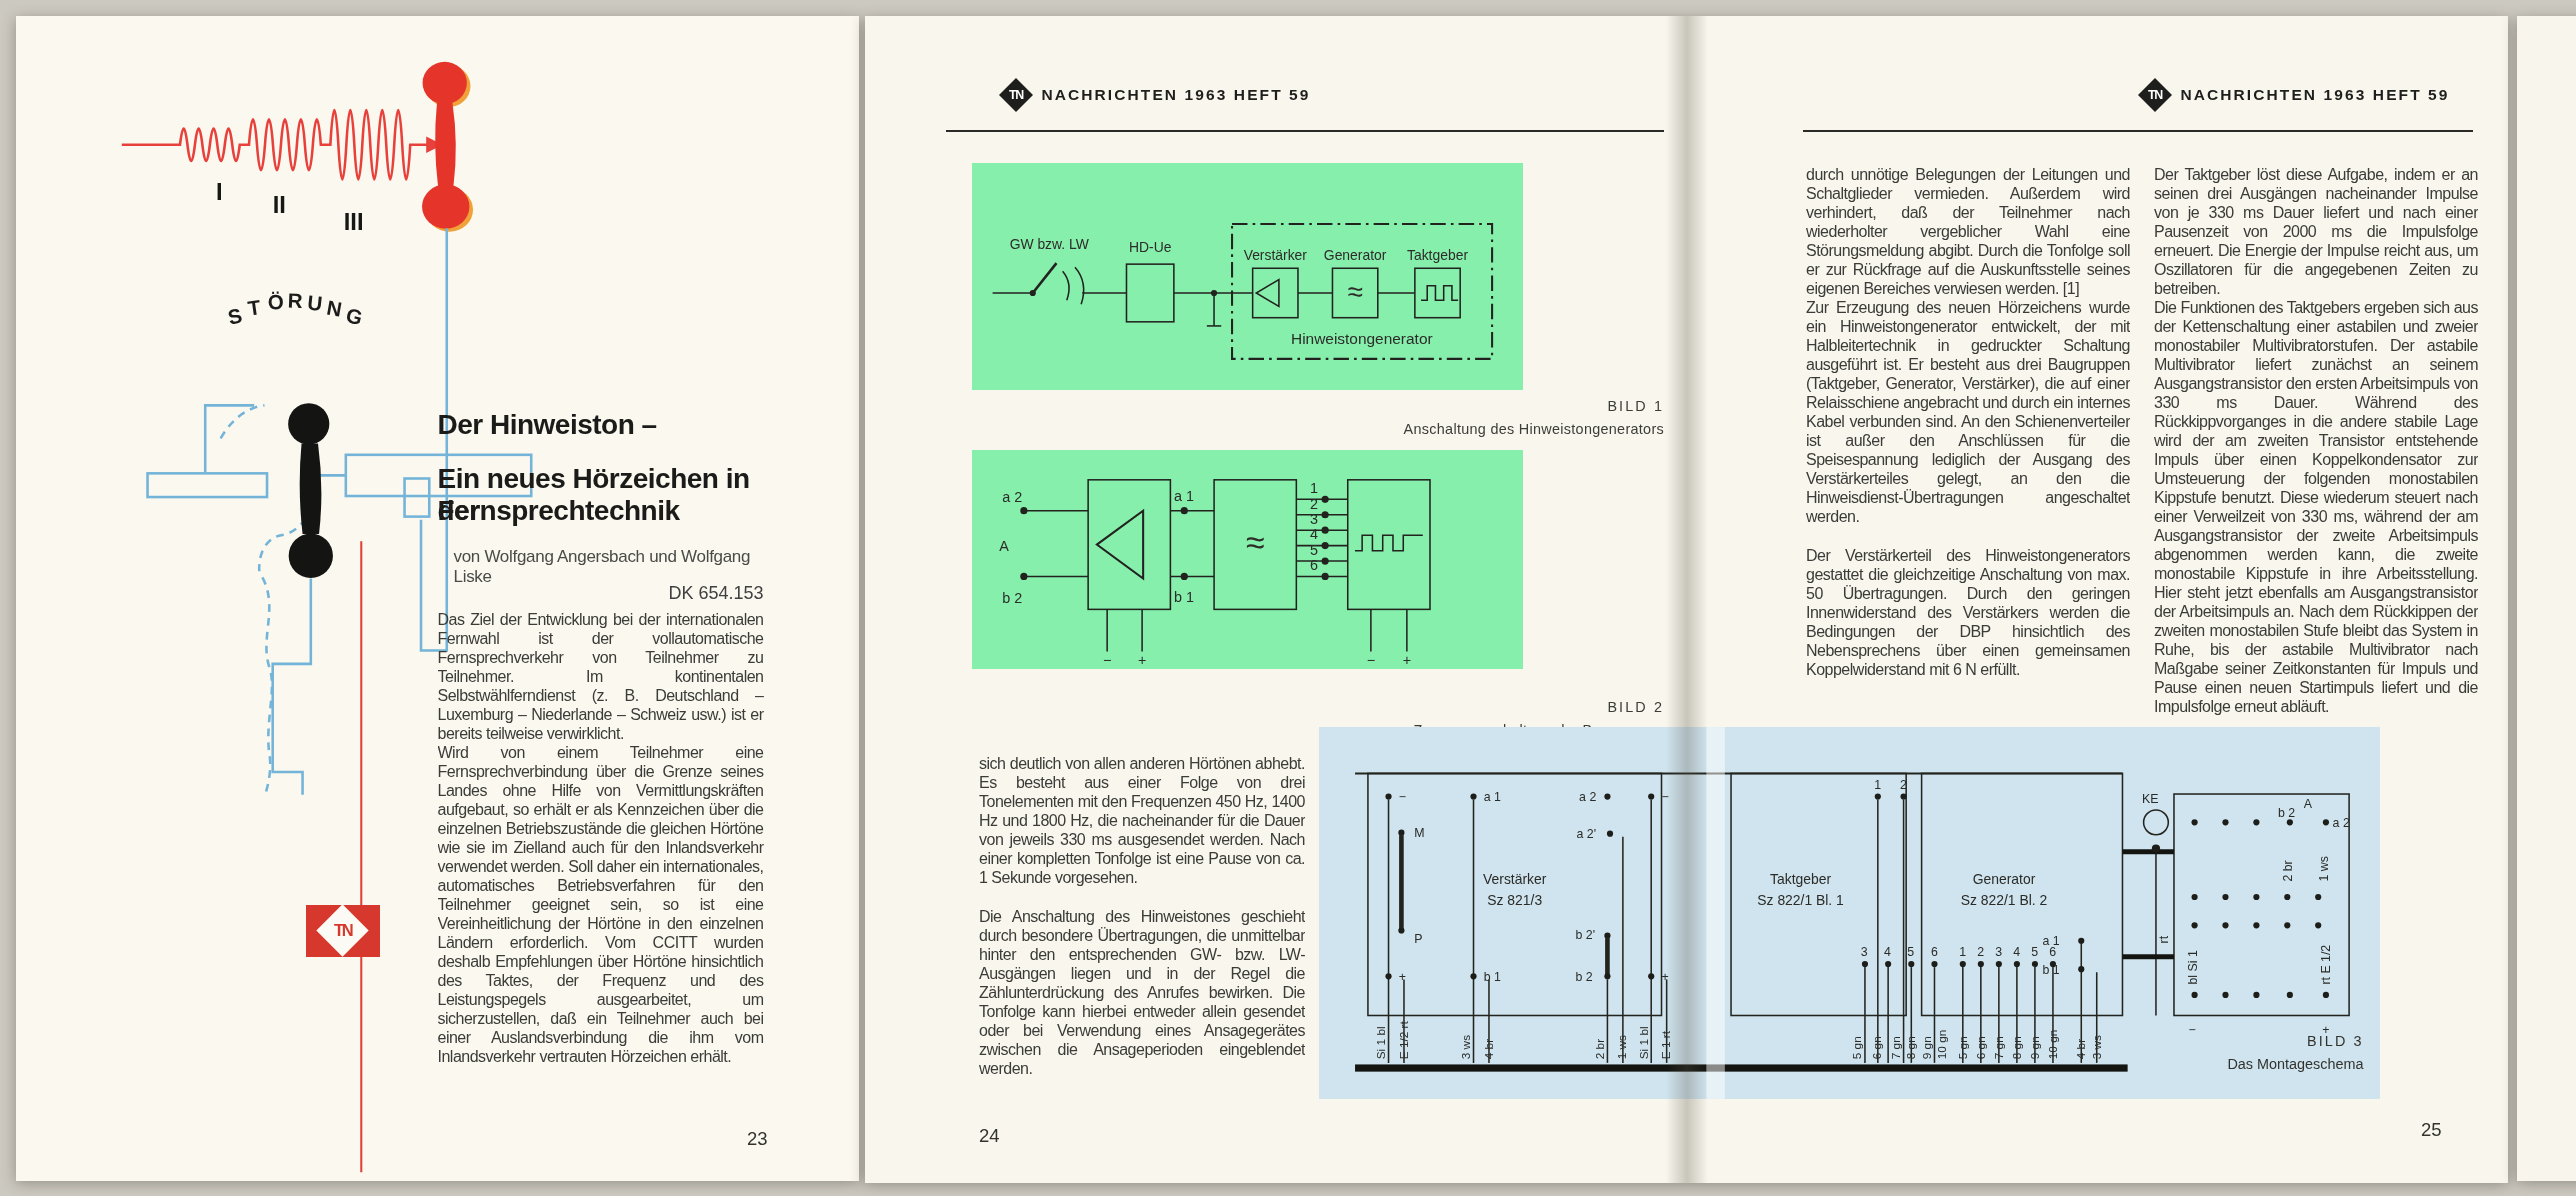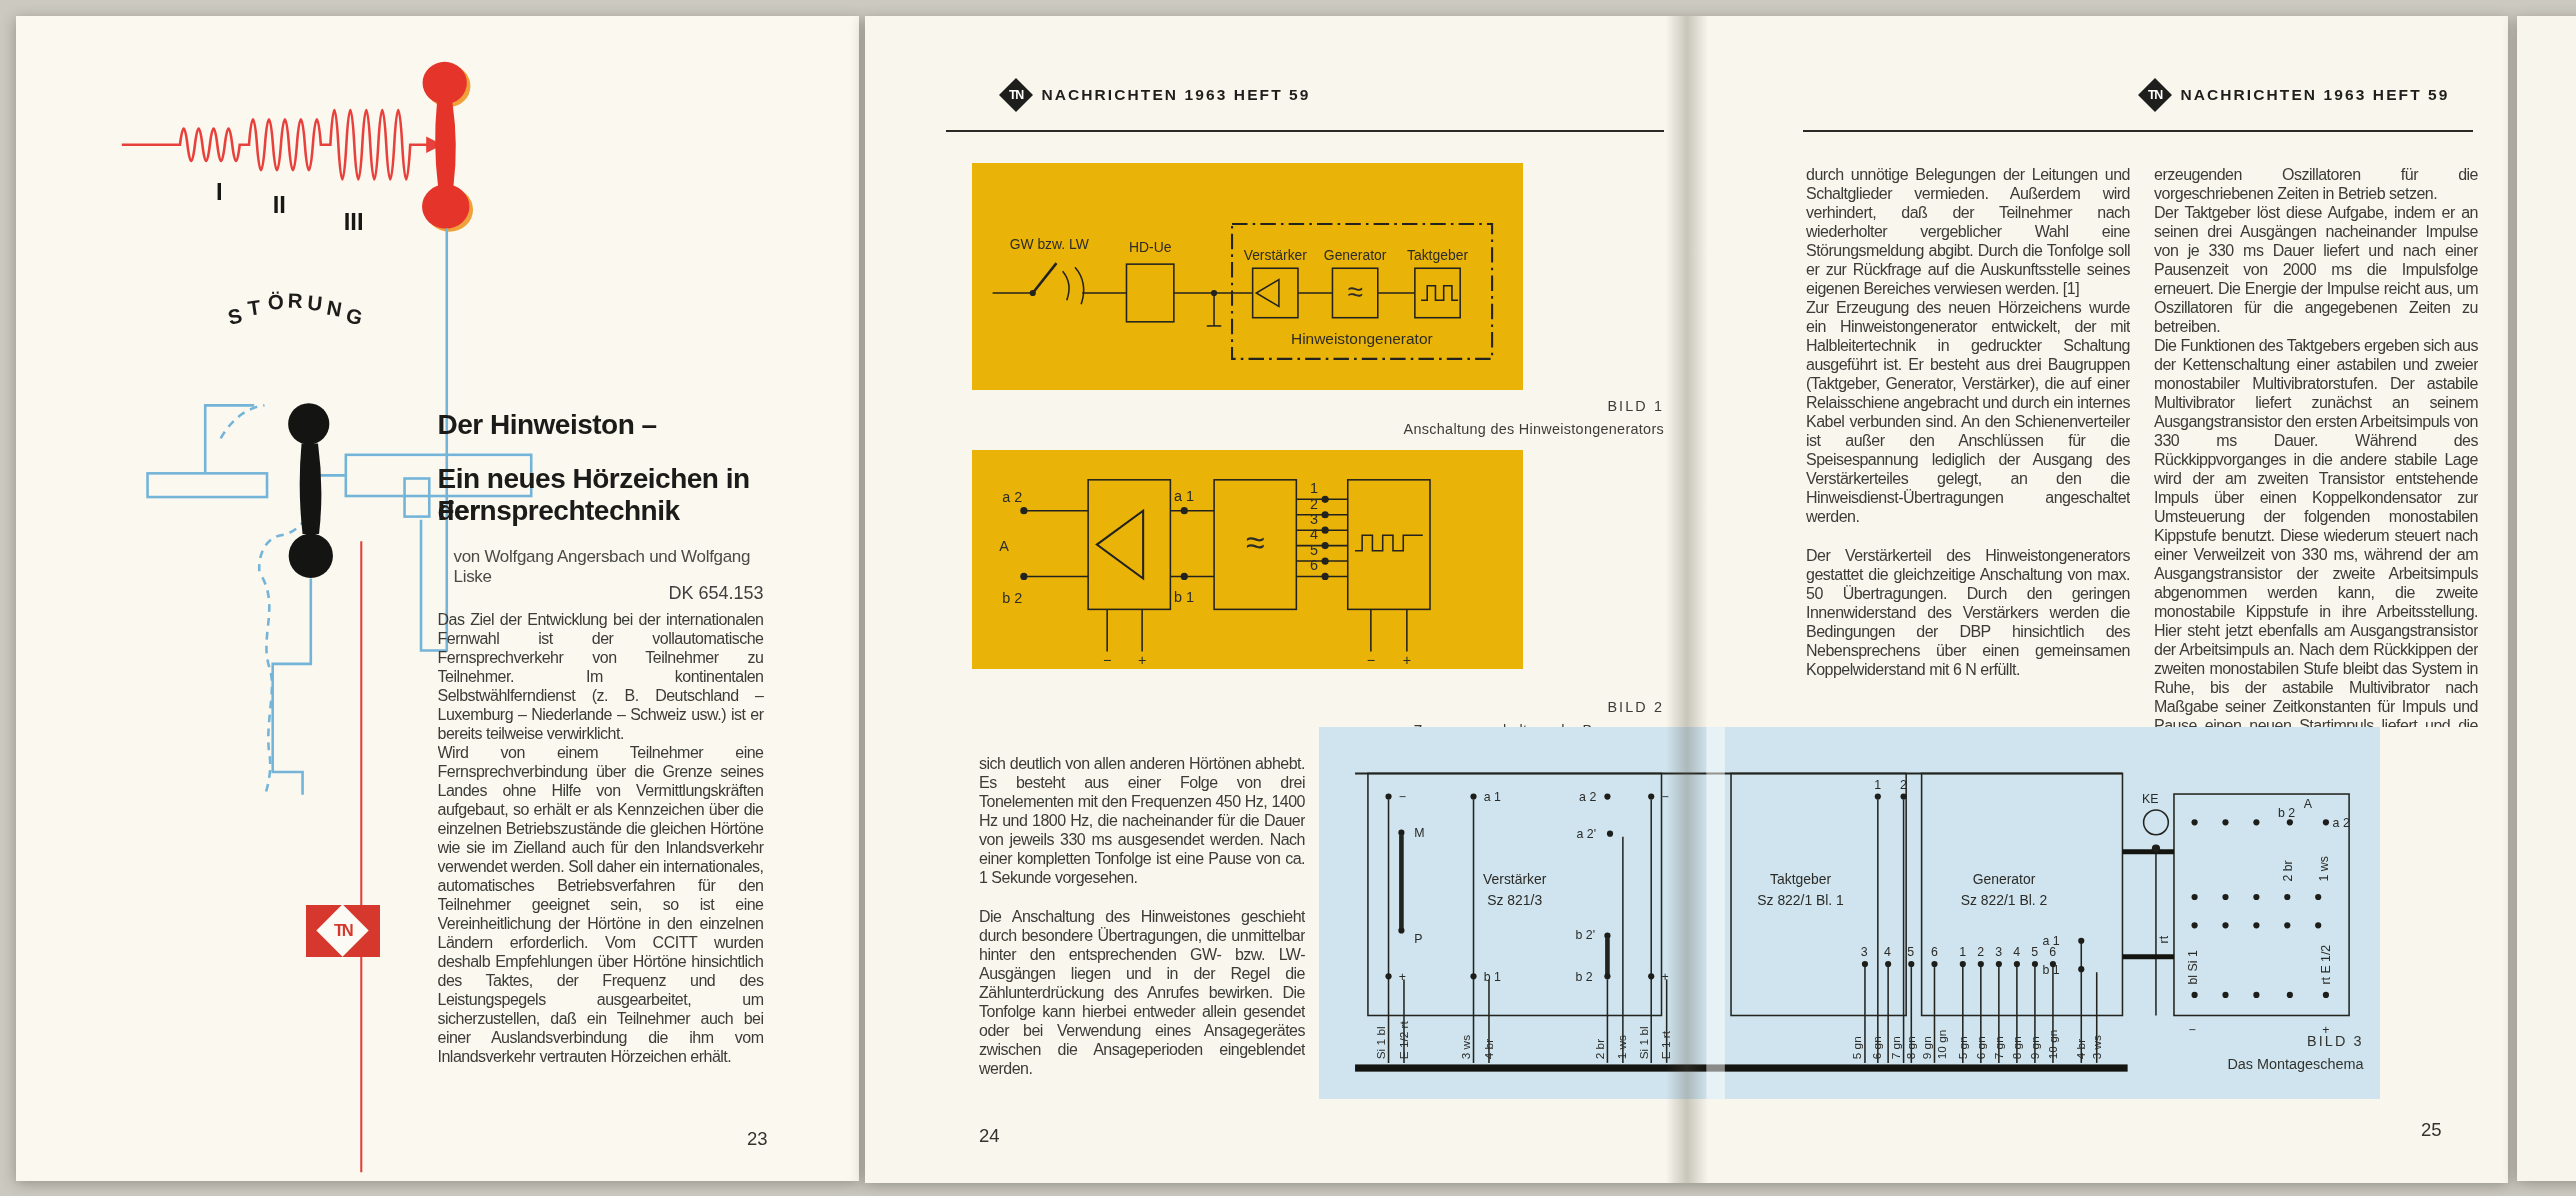--- a/index.html
+++ b/index.html
@@ -27,21 +27,21 @@
   .caption{font-size:14.4px;color:#3c3c38;text-align:right;letter-spacing:0.3px;line-height:23px;}
   .caption .cap-id{letter-spacing:2.1px;}
   
   .journal-header{position:absolute;display:flex;align-items:center;gap:13.4px;}
   .diamond{width:24px;height:24px;background:#1e1e1c;transform:rotate(45deg);
     display:flex;align-items:center;justify-content:center;flex:none;}
   .diamond span{transform:rotate(-45deg);color:#fff;font-weight:bold;font-size:12.4px;letter-spacing:-1.5px;}
   .journal-header .htext{font-size:15.5px;font-weight:bold;color:#1e1e1c;letter-spacing:2.1px;white-space:nowrap;}
   .hrule{position:absolute;height:2.6px;background:#2a2a27;}
   
-  .bluepanel{position:absolute;background:#eab308;}
+  .bluepanel{position:absolute;background:#86efac;}
   
   .tnlogo{position:absolute;background:#d6382d;display:flex;align-items:center;justify-content:center;}
   .tnlogo .wdiamond{width:37px;height:37px;background:#fbfaf4;transform:rotate(45deg);
     display:flex;align-items:center;justify-content:center;}
   .tnlogo .wdiamond span{transform:rotate(-45deg);color:#d6382d;font-weight:bold;font-size:16.5px;letter-spacing:-2.1px;}
   
   .gutter{position:absolute;top:0;height:100%;
     background:linear-gradient(to right,rgba(90,85,70,0) 0%,rgba(90,85,70,.30) 50%,rgba(90,85,70,0) 100%);}
   
   svg text{font-family:"Liberation Sans",sans-serif;}
@@ -264,21 +264,20 @@
   <div class="abs pagenum" style="left:114px;top:1109px;">24</div>
 
   <div class="abs body-col" style="left:941px;top:149px;width:324px;height:546px;overflow:hidden;">
     <p>durch unnötige Belegungen der Leitungen und Schaltglieder vermieden. Außerdem wird verhindert, daß der Teilnehmer nach wiederholter vergeblicher Wahl eine Störungsmeldung abgibt. Durch die Tonfolge soll er zur Rückfrage auf die Auskunftsstelle seines eigenen Bereiches verwiesen werden. [1]</p>
     <p>Zur Erzeugung des neuen Hörzeichens wurde ein Hinweistongenerator entwickelt, der mit Halbleitertechnik in gedruckter Schaltung ausgeführt ist. Er besteht aus drei Baugruppen (Taktgeber, Generator, Verstärker), die auf einer Relaisschiene angebracht und durch ein internes Kabel verbunden sind. An den Schienenverteiler ist außer den Anschlüssen für die Speisespannung lediglich der Ausgang des Verstärkerteiles gelegt, an den die Hinweisdienst-Übertragungen angeschaltet werden.</p>
     <div class="gap"></div>
     <p>Der Verstärkerteil des Hinweistongenerators gestattet die gleichzeitige Anschaltung von max. 50 Übertragungen. Durch den geringen Innenwiderstand des Verstärkers werden die Bedingungen der DBP hinsichtlich des Nebensprechens über einen gemeinsamen Koppelwiderstand mit 6 N erfüllt.</p>
 
   </div>
   <div class="abs body-col" style="left:1289px;top:149px;width:324px;height:562px;overflow:hidden;">
-    <p>erzeugenden Oszillatoren für die vorgeschriebenen Zeiten in Betrieb setzen.</p>
     <p>Der Taktgeber löst diese Aufgabe, indem er an seinen drei Ausgängen nacheinander Impulse von je 330 ms Dauer liefert und nach einer Pausenzeit von 2000 ms die Impulsfolge erneuert. Die Energie der Impulse reicht aus, um Oszillatoren für die angegebenen Zeiten zu betreiben.</p>
     <p>Die Funktionen des Taktgebers ergeben sich aus der Kettenschaltung einer astabilen und zweier monostabiler Multivibratorstufen. Der astabile Multivibrator liefert zunächst an seinem Ausgangstransistor den ersten Arbeitsimpuls von 330 ms Dauer. Während des Rückkippvorganges in die andere stabile Lage wird der am zweiten Transistor entstehende Impuls über einen Koppelkondensator zur Umsteuerung der folgenden monostabilen Kippstufe benutzt. Diese wiederum steuert nach einer Verweilzeit von 330 ms, während der am Ausgangstransistor der zweite Arbeitsimpuls abgenommen werden kann, die zweite monostabile Kippstufe in ihre Arbeitsstellung. Hier steht jetzt ebenfalls am Ausgangstransistor der Arbeitsimpuls an. Nach dem Rückkippen der zweiten monostabilen Stufe bleibt das System in Ruhe, bis der astabile Multivibrator nach Maßgabe seiner Zeitkonstanten für Impuls und Pause einen neuen Startimpuls liefert und die Impulsfolge erneut abläuft.</p>
   </div>
   <div class="abs pagenum" style="left:1556px;top:1103px;width:41px;text-align:left;">25</div>
 
   <div class="bluepanel" style="left:454px;top:711px;width:1061px;height:372px;background:#cfe4ef;">
     <svg width="1061" height="372" viewBox="0 0 2060 722">
       <g stroke="#24241f" stroke-width="4" fill="none">
         <line x1="70" y1="90" x2="1560" y2="90"></line>
         <rect x="95" y="90" width="570" height="470" stroke-width="3"></rect>

